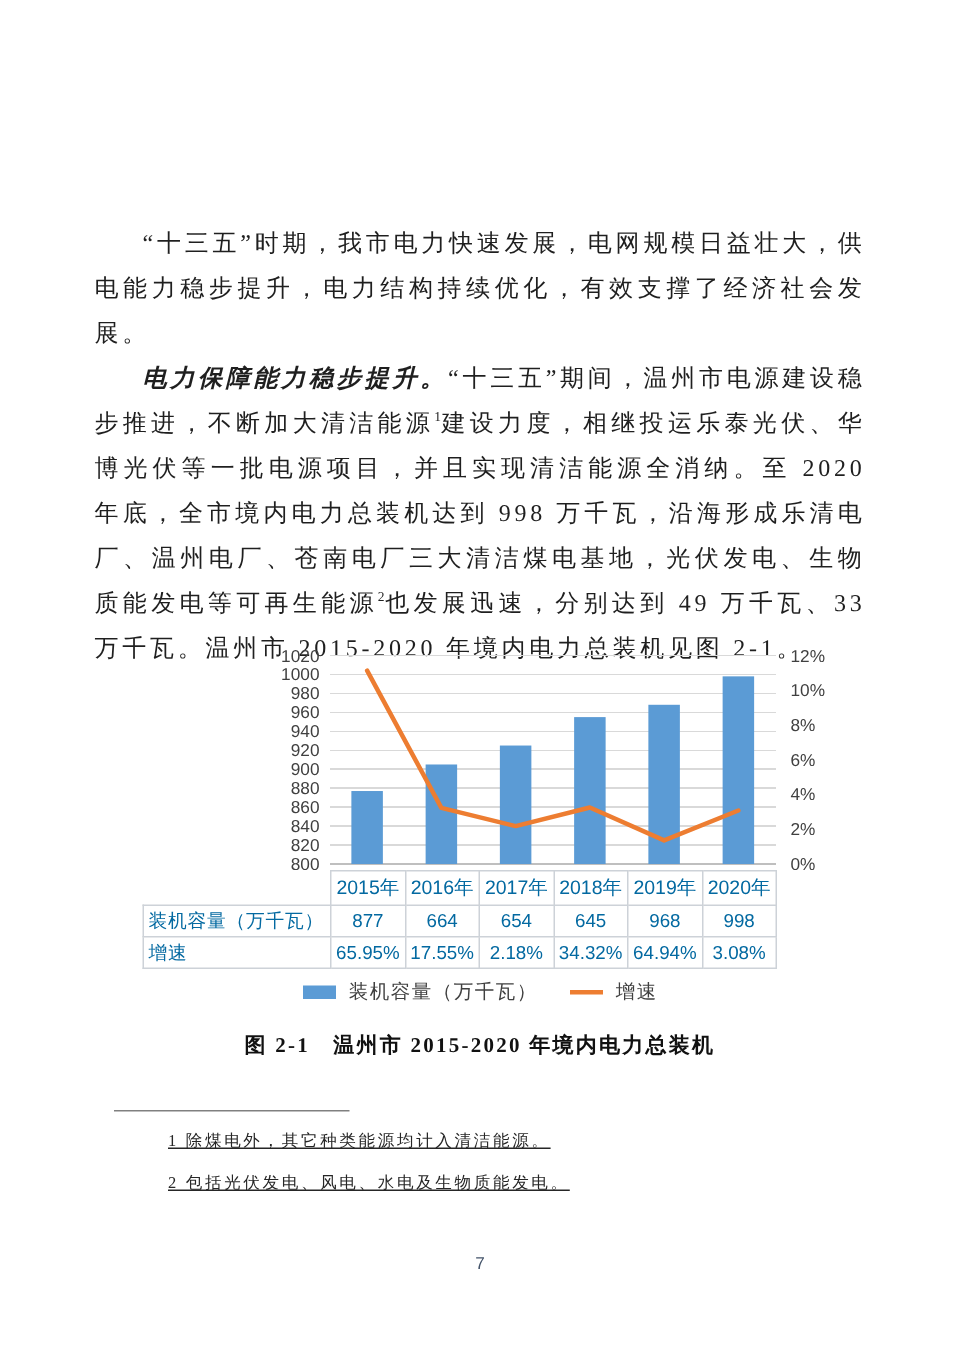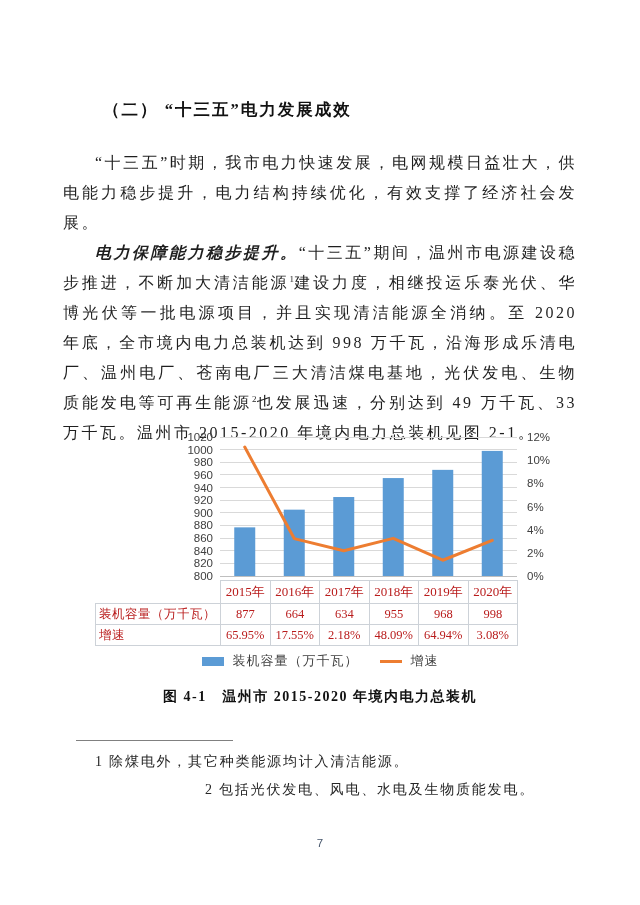--- a/index.html
+++ b/index.html
@@ -26,22 +26,22 @@
   .lead-bold{font-weight:bold;font-style:italic;}
 
   
   #chart-svg{left:95px;top:430px;width:460px;height:150px;}
   #chart-svg text{font-family:"Liberation Sans","DejaVu Sans",sans-serif;font-size:11.5px;fill:#404040;}
 
   
   .dtable{
     left:95px;top:580px;width:422px;
     border-collapse:collapse;table-layout:fixed;
-    font-family:Liberation Serif, serif;
-    font-size:12.5px;color:#b91c1c;
+    font-family:Liberation Sans, sans-serif;
+    font-size:12.5px;color:#0369a1;
   }
   .dtable td{border:1px solid #cdd2d8;height:20px;text-align:center;padding:0 1px;overflow:hidden;white-space:nowrap;}
   .dtable td.nob{border:none;}
   .dtable td.lbl{text-align:left;padding-left:3px;letter-spacing:0.5px;}
   .dtable col.c-label{width:125px;}
   .dtable col.c-year{width:49.5px;}
   .dtable tr.yr td{height:22px;font-size:13px;}
 
   
   .legend{
@@ -53,38 +53,37 @@
   .legend .swatch-rect{width:22px;height:9px;background:#5B9BD5;display:inline-block;}
   .legend .swatch-line{width:22px;height:3px;background:#ED7D31;display:inline-block;margin-left:12px;}
 
   .caption{
     left:0;top:688px;width:640px;text-align:center;
     font-size:14px;font-weight:bold;letter-spacing:1.5px;color:#111;
   }
 
   .fn-divider{left:76px;top:740px;width:157px;height:0;border-top:1.5px solid #808080;}
   .footnote{
-    left:95px;width:440px;
-    font-size:14px;letter-spacing:1.8px;color:#262626;
+    left:112px;width:440px;
+    font-size:11px;letter-spacing:1.8px;color:#262626;text-decoration:underline;
   }
   #fn1{top:753px;}
-  #fn2{top:781px;text-align:right;}
+  #fn2{top:781px;}
 
   .page-number{
     left:0;top:837px;width:640px;text-align:center;
     font-family:"Liberation Sans","DejaVu Sans",sans-serif;
     font-size:11.5px;color:#44546A;
   }
 </style>
 </head>
 <body>
 
 <div class="page">
 
-  <div class="abs heading">（二） “十三五”电力发展成效</div>
 
   <p class="abs body-text" id="para1">“十三五”时期，我市电力快速发展，电网规模日益壮大，供电能力稳步提升，电力结构持续优化，有效支撑了经济社会发展。</p>
 
   <p class="abs body-text" id="para2"><span class="lead-bold">电力保障能力稳步提升。</span><span>“十三五”期间，温州市电源建设稳步推进，不断加大清洁能源</span><sup>1</sup><span>建设力度，相继投运乐泰光伏、华博光伏等一批电源项目，并且实现清洁能源全消纳。至 2020 年底，全市境内电力总装机达到 998 万千瓦，沿海形成乐清电厂、温州电厂、苍南电厂三大清洁煤电基地，光伏发电、生物质能发电等可再生能源</span><sup>2</sup><span>也发展迅速，分别达到 49 万千瓦、33 万千瓦。温州市 2015-2020 年境内电力总装机见图 2-1。</span></p>
 
   <svg class="abs" id="chart-svg" viewBox="0 0 460 150">
       <line x1="125" y1="7" x2="422" y2="7" stroke="#d9d9d9" stroke-width="1" shape-rendering="crispEdges"></line>
       <text x="118" y="11" text-anchor="end">1020</text>
       <line x1="125" y1="19.636363636363637" x2="422" y2="19.636363636363637" stroke="#d9d9d9" stroke-width="1" shape-rendering="crispEdges"></line>
       <text x="118" y="23.636363636363637" text-anchor="end">1000</text>
@@ -141,45 +140,45 @@
       <td>2016年</td>
       <td>2017年</td>
       <td>2018年</td>
       <td>2019年</td>
       <td>2020年</td>
     </tr>
     <tr>
       <td class="lbl">装机容量（万千瓦）</td>
       <td>877</td>
       <td>664</td>
-      <td>634</td>
-      <td>955</td>
+      <td>654</td>
+      <td>645</td>
       <td>968</td>
       <td>998</td>
     </tr>
     <tr>
       <td class="lbl">增速</td>
       <td>65.95%</td>
       <td>17.55%</td>
       <td>2.18%</td>
-      <td>48.09%</td>
+      <td>34.32%</td>
       <td>64.94%</td>
       <td>3.08%</td>
     </tr>
   </tbody>
     </table>
 
   <div class="abs legend">
     <span class="swatch-rect" style="background: rgb(91, 155, 213);"></span>
     <span>装机容量（万千瓦）</span>
     <span class="swatch-line" style="background: rgb(237, 125, 49);"></span>
     <span>增速</span>
   </div>
 
-  <div class="abs caption">图 4-1　温州市 2015-2020 年境内电力总装机</div>
+  <div class="abs caption">图 2-1　温州市 2015-2020 年境内电力总装机</div>
 
   <div class="abs fn-divider"></div>
   <div class="abs footnote" id="fn1">1 除煤电外，其它种类能源均计入清洁能源。</div>
   <div class="abs footnote" id="fn2">2 包括光伏发电、风电、水电及生物质能发电。</div>
 
   <div class="abs page-number">7</div>
 
 </div>
 
 </body></html>

